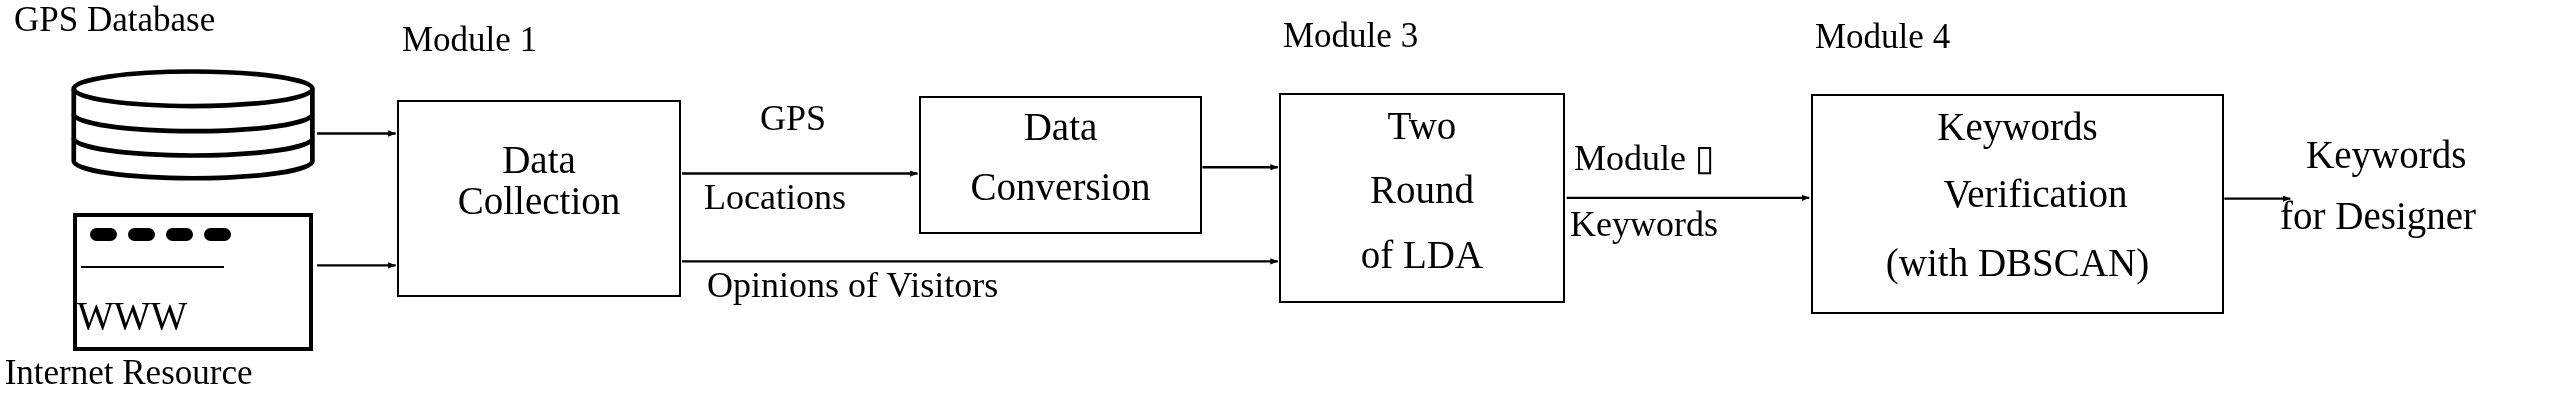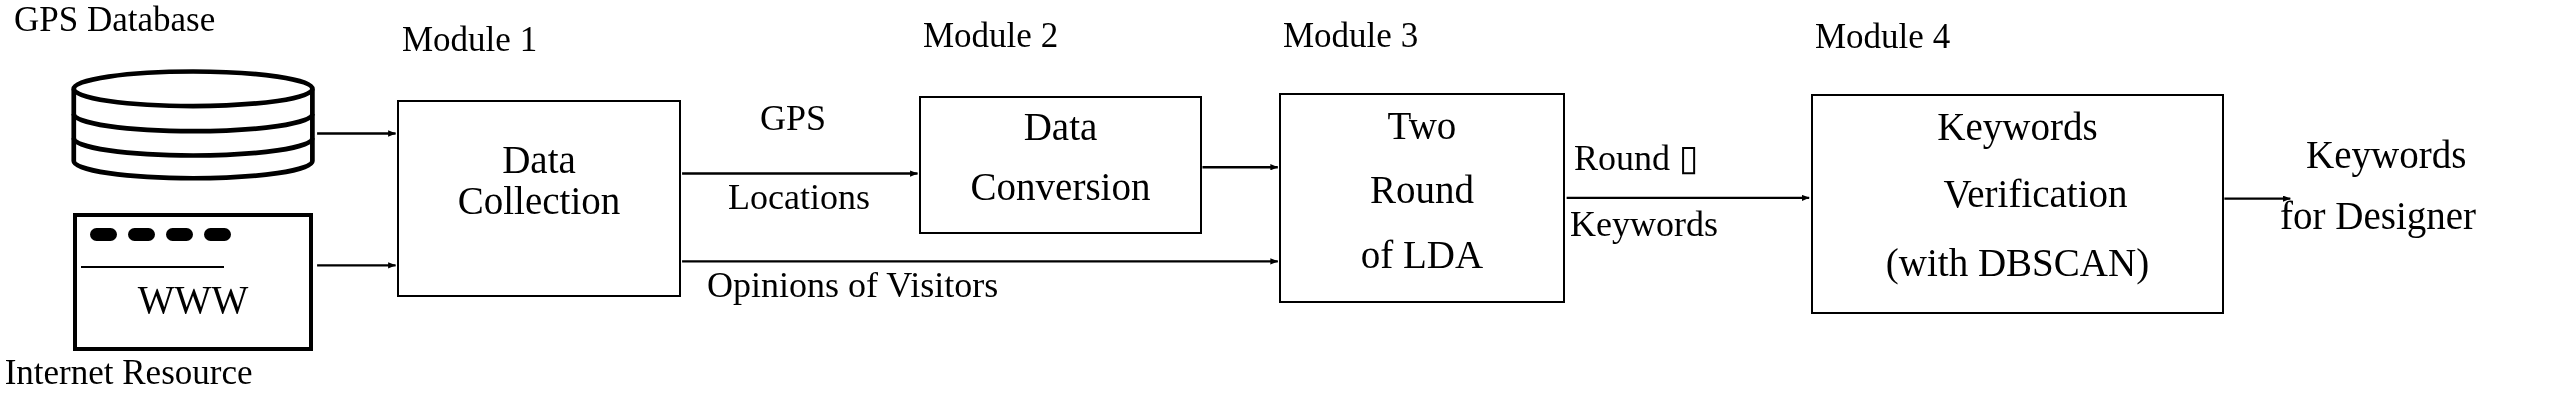--- a/index.html
+++ b/index.html
@@ -67,22 +67,22 @@
   }
   .www-rule {
     position: absolute;
     height: 2.4px;
     background: #000;
   }
   .www-text {
     position: absolute;
     left: 0;
     right: 0;
-    text-align: center;
     white-space: nowrap;
+    margin-top: 16px;
   }
 </style>
 </head>
 <body>
 
 <div id="canvas">
 
   <div class="txt" style="left:14px; top:1.6px; font-size:35px;">GPS Database</div>
 
   <div class="www-box" style="left:73px; top:213px; width:240px; height:138px;">
@@ -98,38 +98,37 @@
 
   <div class="txt" style="left:4.7px; top:355px; font-size:35px;">Internet Resource</div>
 
   <div class="module-caption" style="left:402px; top:20.4px; font-size:35px;">Module 1</div>
   <div class="box" style="left:397px; top:100px; width:284px; height:197px; border-width:2.4px;">
     <div class="box-label" style="top:35px; font-size:39px;">Data</div>
     <div class="box-label" style="top:76px; font-size:39px;">Collection</div>
   </div>
 
   <div class="txt" style="left:760px; top:100px; font-size:36px;font-family:Liberation Serif, serif;">GPS</div>
-  <div class="txt" style="left:728px; top:179px; font-size:36px;">Locations</div>
+  <div class="txt" style="left:704px; top:179px; font-size:36px;">Locations</div>
 
   <div class="txt" style="left:697px; top:267px; font-size:36px;margin-left:10px;">Opinions of Visitors</div>
 
-  <div class="module-caption" style="left:923px; top:15.7px; font-size:35px;">Module 2</div>
   <div class="box" style="left:919px; top:96px; width:283px; height:138px; border-width:2.4px;">
     <div class="box-label" style="top:6.3px; font-size:39px;">Data</div>
     <div class="box-label" style="top:66px; font-size:39px;">Conversion</div>
   </div>
 
   <div class="module-caption" style="left:1283px; top:15.7px; font-size:35px;">Module 3</div>
   <div class="box" style="left:1279px; top:93px; width:286px; height:210px; border-width:2.4px;">
     <div class="box-label" style="top:7.8px; font-size:39px;">Two</div>
     <div class="box-label" style="top:72px; font-size:39px;">Round</div>
     <div class="box-label" style="top:137px; font-size:39px;">of LDA</div>
   </div>
 
-  <div class="txt" style="left:1574px; top:140px; font-size:36px;">Round ▯</div>
+  <div class="txt" style="left:1574px; top:140px; font-size:36px;">Module ▯</div>
   <div class="txt" style="left:1570px; top:206px; font-size:36px;">Keywords</div>
 
   <div class="module-caption" style="left:1815px; top:17.3px; font-size:35px;">Module 4</div>
   <div class="box" style="left:1811px; top:94px; width:413px; height:220px; border-width:2.4px;">
     <div class="box-label" style="top:7.8px; font-size:39px;">Keywords</div>
     <div class="box-label" style="top:75px; font-size:39px;padding-left:36px;">Verification</div>
     <div class="box-label" style="top:144px; font-size:39px;">(with DBSCAN)</div>
   </div>
 
   <div class="txt" style="left:2306px; top:135px; font-size:39px;">Keywords</div>

